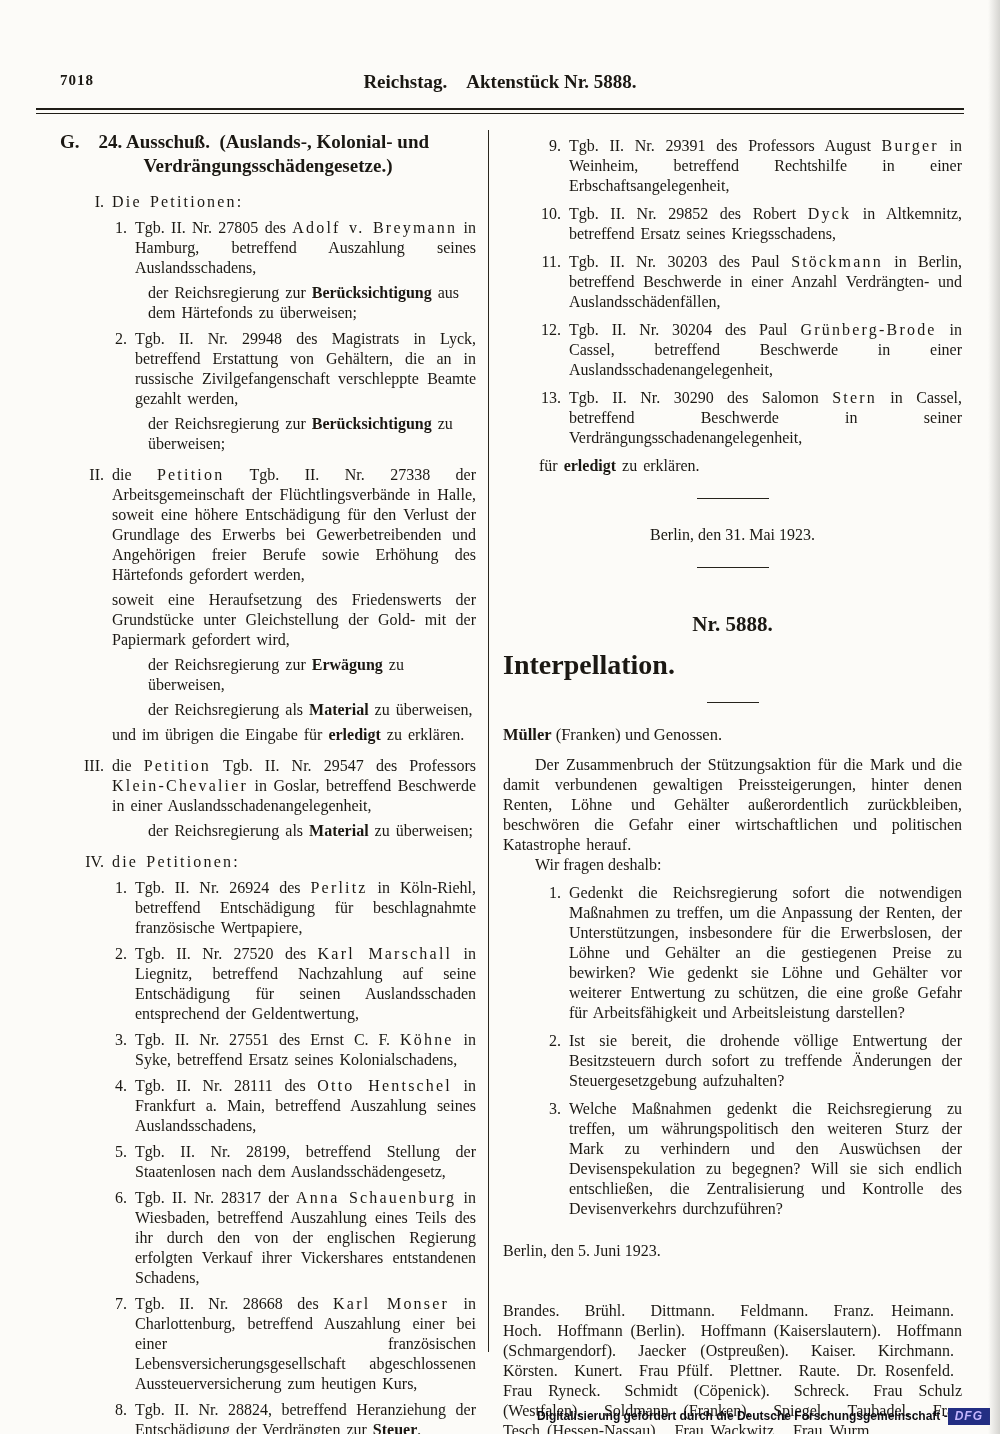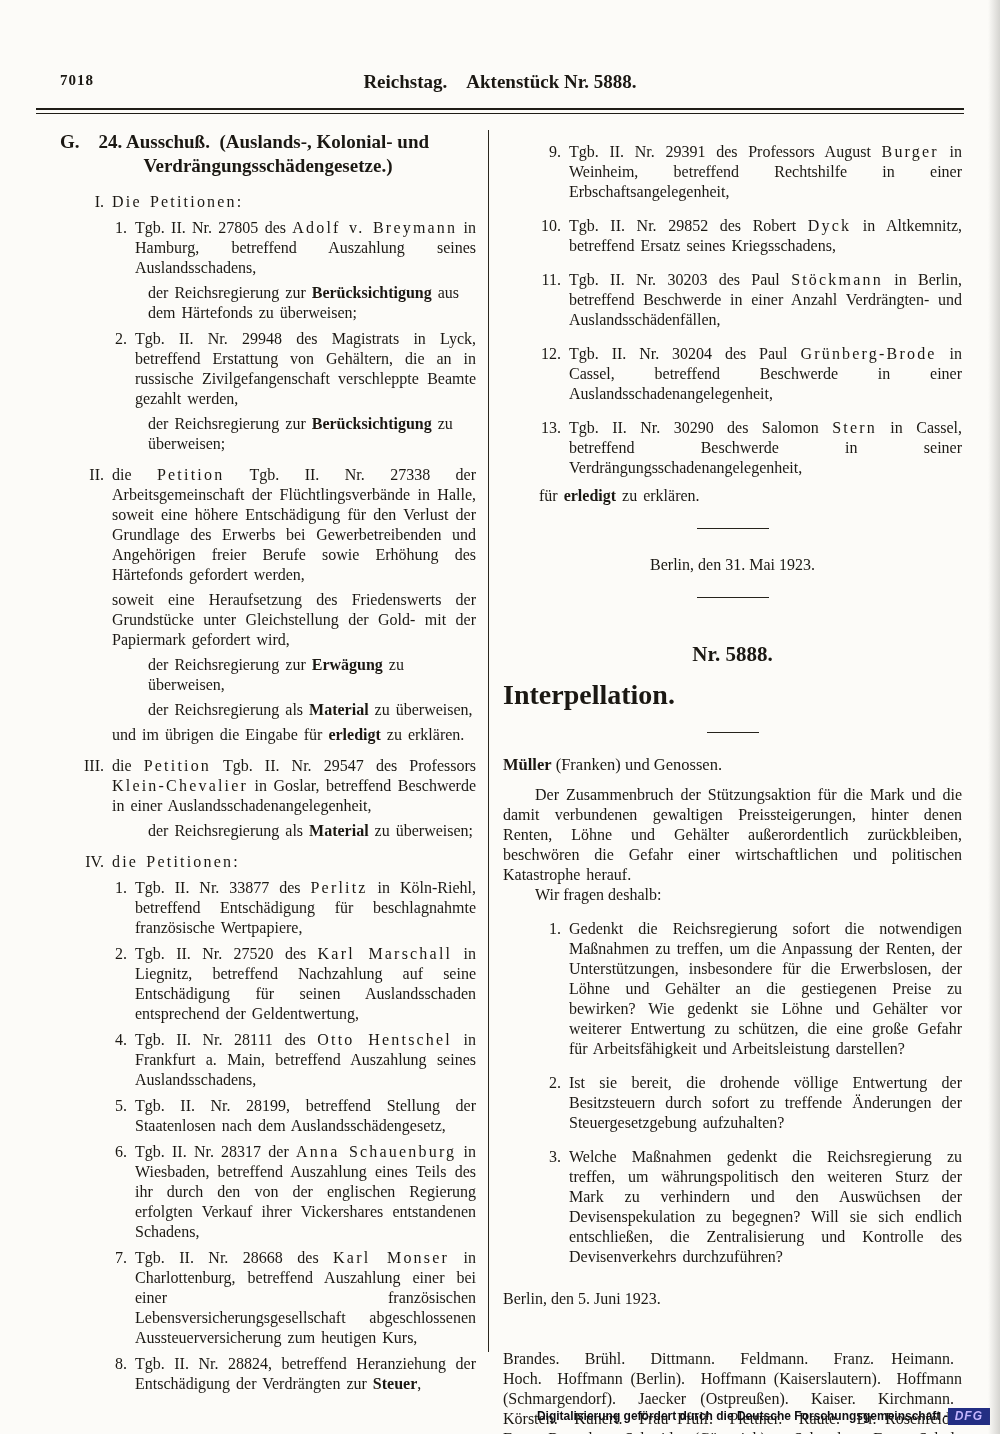--- a/index.html
+++ b/index.html
@@ -37,21 +37,21 @@
   .col-heading{font-size:19px;font-weight:bold;line-height:24px;margin:2px 0 14px;}
   .col-heading .l2{text-align:center;}
   .blk{word-spacing:2px;}
   .roman{padding-left:52px;text-indent:-52px;text-align:justify;margin-top:11px;}
   .roman .lbl{display:inline-block;width:44px;text-align:right;margin-right:8px;text-indent:0;}
   .numit{padding-left:75px;text-indent:-75px;text-align:justify;margin-top:6px;}
   .numit .lbl{display:inline-block;width:67px;text-align:right;margin-right:8px;text-indent:0;}
   .res{margin:5px 0 5px 88px;text-align:left;}
   .cont{margin:5px 0 5px 52px;text-align:justify;}
   
-  .rnum{padding-left:66px;text-indent:-66px;text-align:justify;margin-top:14px;word-spacing:2px;}
+  .rnum{padding-left:66px;text-indent:-66px;text-align:justify;margin-top:8px;word-spacing:2px;}
   .rnum .lbl{display:inline-block;width:58px;text-align:right;margin-right:8px;text-indent:0;}
   .res2{margin:8px 0 2px 36px;}
   hr.short{border:none;border-top:1.5px solid #26231c;width:72px;margin:22px auto 0;}
   .rdate-c{text-align:center;margin-top:26px;}
   .nr-head{text-align:center;font-size:21px;font-weight:bold;margin-top:46px;}
   .doc-title{text-align:left;font-size:28px;font-weight:bold;line-height:34px;margin-top:14px;}
   hr.short2{border:none;border-top:1.5px solid #26231c;width:52px;margin:20px auto 0;}
   .mueller{margin-top:22px;font-size:16.5px;}
   .para1{margin-top:10px;text-indent:32px;text-align:justify;word-spacing:2px;}
   .wirfragen{margin-left:32px;}
@@ -99,22 +99,23 @@
       <div class="blk roman"><span class="lbl">II.</span><span><span>die </span><span class="sp">Petition</span><span> Tgb. II. Nr. 27338 der Arbeitsgemeinschaft der Flüchtlingsverbände in Halle, soweit eine höhere Entschädigung für den Verlust der Grundlage des Erwerbs bei Gewerbetreibenden und Angehörigen freier Berufe sowie Erhöhung des Härtefonds gefordert werden,</span></span></div>
       <div class="blk cont"><span>soweit eine Heraufsetzung des Friedenswerts der Grundstücke unter Gleichstellung der Gold- mit der Papiermark gefordert wird,</span></div>
       <div class="blk res"><span>der Reichsregierung zur </span><span class="bf">Erwägung</span><span> zu überweisen,</span></div>
       <div class="blk res"><span>der Reichsregierung als </span><span class="bf">Material</span><span> zu überweisen,</span></div>
       <div class="blk cont"><span>und im übrigen die Eingabe für </span><span class="bf">erledigt</span><span> zu erklären.</span></div>
 
       <div class="blk roman"><span class="lbl">III.</span><span><span>die </span><span class="sp">Petition</span><span> Tgb. II. Nr. 29547 des Professors </span><span class="sp">Klein-Chevalier</span><span> in Goslar, betreffend Beschwerde in einer Auslandsschadenangelegenheit,</span></span></div>
       <div class="blk res"><span>der Reichsregierung als </span><span class="bf">Material</span><span> zu überweisen;</span></div>
 
       <div class="blk roman"><span class="lbl">IV.</span><span><span class="sp">die Petitionen:</span></span></div>
-      <div class="blk numit"><span class="lbl">1.</span><span><span>Tgb. II. Nr. 33877 des </span><span class="sp">Perlitz</span><span> in Köln-Riehl, betreffend Entschädigung für beschlagnahmte französische Wertpapiere,</span></span></div>
+      <div class="blk numit"><span class="lbl">1.</span><span><span>Tgb. II. Nr. 26924 des </span><span class="sp">Perlitz</span><span> in Köln-Riehl, betreffend Entschädigung für beschlagnahmte französische Wertpapiere,</span></span></div>
       <div class="blk numit"><span class="lbl">2.</span><span><span>Tgb. II. Nr. 27520 des </span><span class="sp">Karl Marschall</span><span> in Liegnitz, betreffend Nachzahlung auf seine Entschädigung für seinen Auslandsschaden entsprechend der Geldentwertung,</span></span></div>
+      <div class="blk numit"><span class="lbl">3.</span><span><span>Tgb. II. Nr. 27551 des Ernst C. F. </span><span class="sp">Köhne</span><span> in Syke, betreffend Ersatz seines Kolonialschadens,</span></span></div>
       <div class="blk numit"><span class="lbl">4.</span><span><span>Tgb. II. Nr. 28111 des </span><span class="sp">Otto Hentschel</span><span> in Frankfurt a. Main, betreffend Auszahlung seines Auslandsschadens,</span></span></div>
       <div class="blk numit"><span class="lbl">5.</span><span><span>Tgb. II. Nr. 28199, betreffend Stellung der Staatenlosen nach dem Auslandsschädengesetz,</span></span></div>
       <div class="blk numit"><span class="lbl">6.</span><span><span>Tgb. II. Nr. 28317 der </span><span class="sp">Anna Schauenburg</span><span> in Wiesbaden, betreffend Auszahlung eines Teils des ihr durch den von der englischen Regierung erfolgten Verkauf ihrer Vickershares entstandenen Schadens,</span></span></div>
       <div class="blk numit"><span class="lbl">7.</span><span><span>Tgb. II. Nr. 28668 des </span><span class="sp">Karl Monser</span><span> in Charlottenburg, betreffend Auszahlung einer bei einer französischen Lebensversicherungsgesellschaft abgeschlossenen Aussteuerversicherung zum heutigen Kurs,</span></span></div>
       <div class="blk numit"><span class="lbl">8.</span><span><span>Tgb. II. Nr. 28824, betreffend Heranziehung der Entschädigung der Verdrängten zur </span><span class="bf">Steuer</span><span>,</span></span></div>
     </div>
 
     <div class="divider"></div>
 
     <div class="col right">

